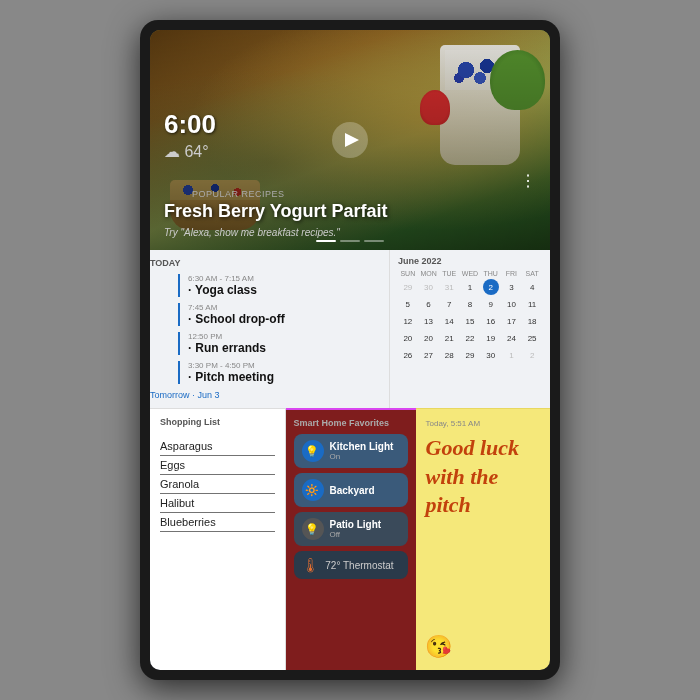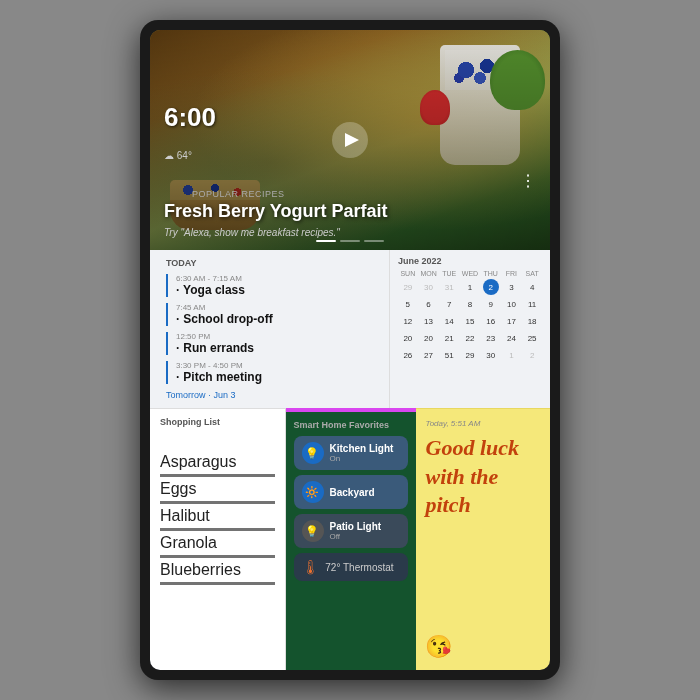--- a/index.html
+++ b/index.html
@@ -128,25 +128,25 @@
     }
     .hero-time {
       color: white;
       font-size: 26px;
       font-weight: bold;
       text-shadow: 1px 1px 3px rgba(0,0,0,0.7);
       margin-top: 48px;
     }
     .hero-weather {
       color: #ccc;
-      font-size: 10px;
+      font-size: 16px;
       display: flex;
       align-items: center;
       gap: 4px;
-      margin-top: 17px;
+      margin-top: 2px;
     }
     .hero-category {
       color: #aaa;
       font-size: 9px;
       text-transform: uppercase;
       letter-spacing: 0.5px;
       margin-top: 28px;
       padding-left: 28px;
     }
     .hero-title {
@@ -211,36 +211,37 @@
       background: white;
     }
     
     .schedule-row {
       display: flex;
       background: #f0f2f5;
       flex-shrink: 0;
     }
     .schedule-left {
       flex: 1;
-      padding: 8px 16px;
+      padding: 8px 0;
       border-right: 1px solid #ddd;
     }
     .schedule-today {
       font-size: 9px;
       font-weight: bold;
       color: #555;
       text-transform: uppercase;
       margin-bottom: 6px;
     }
     .schedule-item {
       display: flex;
       flex-direction: column;
       margin-bottom: 6px;
       padding-left: 8px;
       border-left: 2px solid #1a6bc4;
+      margin-left: 28px;
     }
     .schedule-time {
       font-size: 8px;
       color: #888;
     }
     .schedule-title {
       font-size: 12px;
       font-weight: bold;
       color: #111;
     }
@@ -308,35 +309,35 @@
       flex: 1;
       background: white;
       padding: 8px 10px;
       border-right: 1px solid #ddd;
       border-top: 1px solid #ddd;
     }
     .widget-title {
       font-size: 9px;
       font-weight: bold;
       color: #555;
-      margin-bottom: 23px;
+      margin-bottom: 10px;
     }
     .shopping-item {
-      font-size: 16px;
+      font-size: 11px;
       color: #222;
       padding: 3px 0;
-      border-bottom: 3px solid #737373;
+      border-bottom: 1px solid #737373;
     }
     
     .widget-smarthome {
       width: 130px;
-      background: #14532d;
+      background: #7f1d1d;
       padding: 8px;
       flex-shrink: 0;
-      border-top: 4px solid #d946ef;
+      border-top: 2px solid #d946ef;
     }
     .widget-title-light {
       font-size: 9px;
       font-weight: bold;
       color: #aaa;
       margin-bottom: 6px;
     }
     .smart-device {
       background: #3a4a5a;
       border-radius: 8px;
@@ -397,21 +398,20 @@
       background: #f5e87a;
       padding: 10px;
       border-top: 1px solid #e8d860;
       display: flex;
       flex-direction: column;
     }
     .note-header {
       font-size: 8px;
       color: #888;
       margin-bottom: 6px;
-      font-style: italic;
     }
     .note-text {
       font-size: 22px;
       color: #c2410c;
       font-weight: bold;
       font-family: 'Georgia', serif;
       line-height: 1.3;
       flex: 1;
       font-style: italic;
     }
@@ -518,43 +518,43 @@
           <div class="cal-cell">14</div>
           <div class="cal-cell">15</div>
           <div class="cal-cell">16</div>
           <div class="cal-cell">17</div>
           <div class="cal-cell">18</div>
 
           <div class="cal-cell">20</div>
           <div class="cal-cell">20</div>
           <div class="cal-cell">21</div>
           <div class="cal-cell">22</div>
-          <div class="cal-cell">23</div>
+          <div class="cal-cell">19</div>
           <div class="cal-cell">24</div>
           <div class="cal-cell">25</div>
 
           <div class="cal-cell">26</div>
           <div class="cal-cell">27</div>
-          <div class="cal-cell">51</div>
+          <div class="cal-cell">28</div>
           <div class="cal-cell">29</div>
           <div class="cal-cell">30</div>
           <div class="cal-cell other-month">1</div>
           <div class="cal-cell other-month">2</div>
         </div>
       </div>
     </div>
 
     <div class="widgets-row">
 
       <div class="widget-shopping">
         <div class="widget-title">Shopping List</div>
         <div class="shopping-item">Asparagus</div>
         <div class="shopping-item">Eggs</div>
+        <div class="shopping-item">Granola</div>
         <div class="shopping-item">Halibut</div>
-        <div class="shopping-item">Granola</div>
         <div class="shopping-item">Blueberries</div>
       </div>
 
       <div class="widget-smarthome">
         <div class="widget-title-light">Smart Home Favorites</div>
 
         <div class="smart-device on">
           <div class="device-icon">💡</div>
           <div class="device-info">
             <div class="device-name">Kitchen Light</div>

